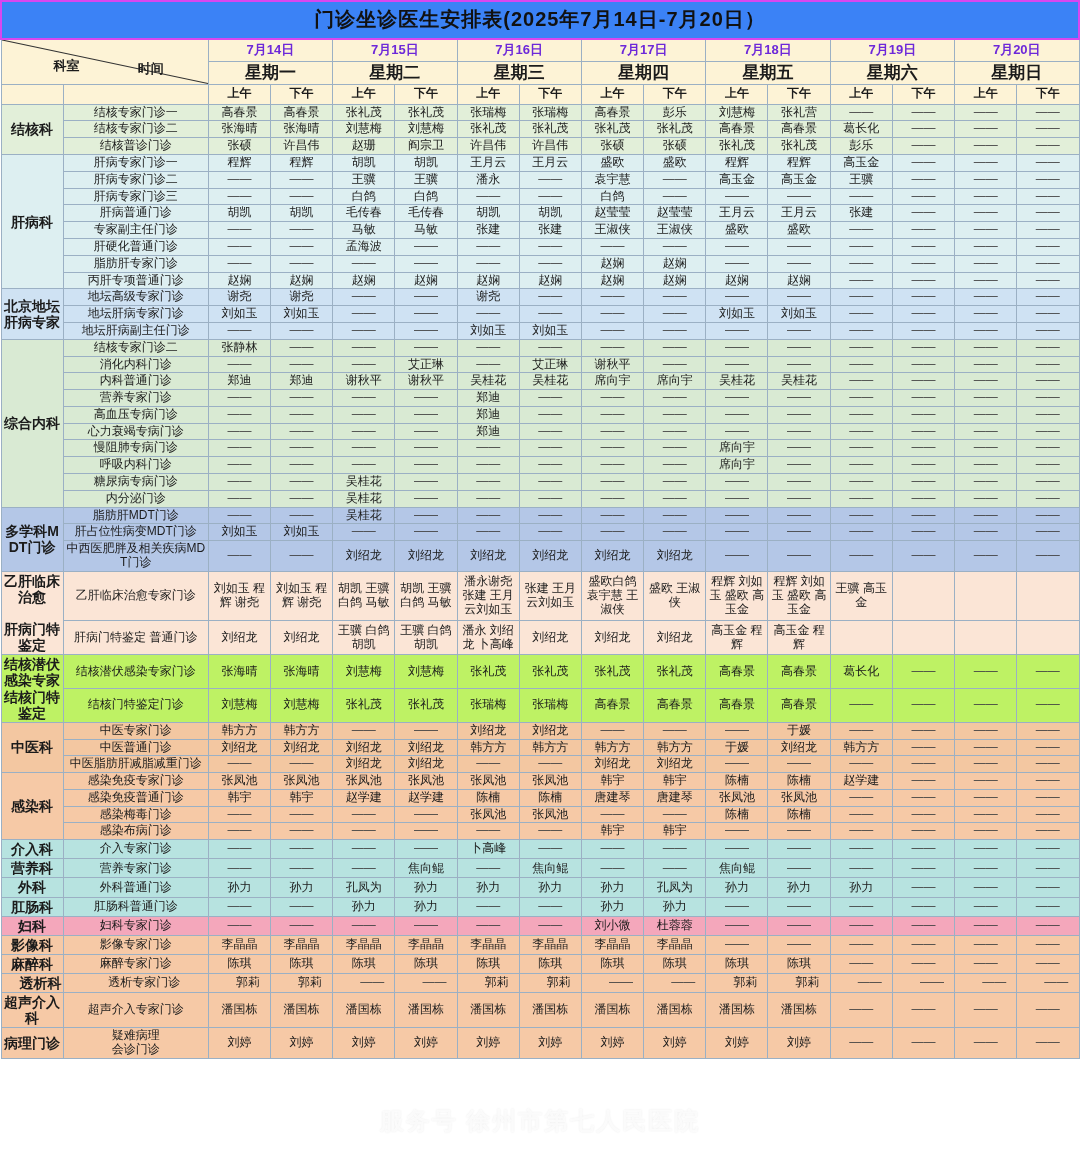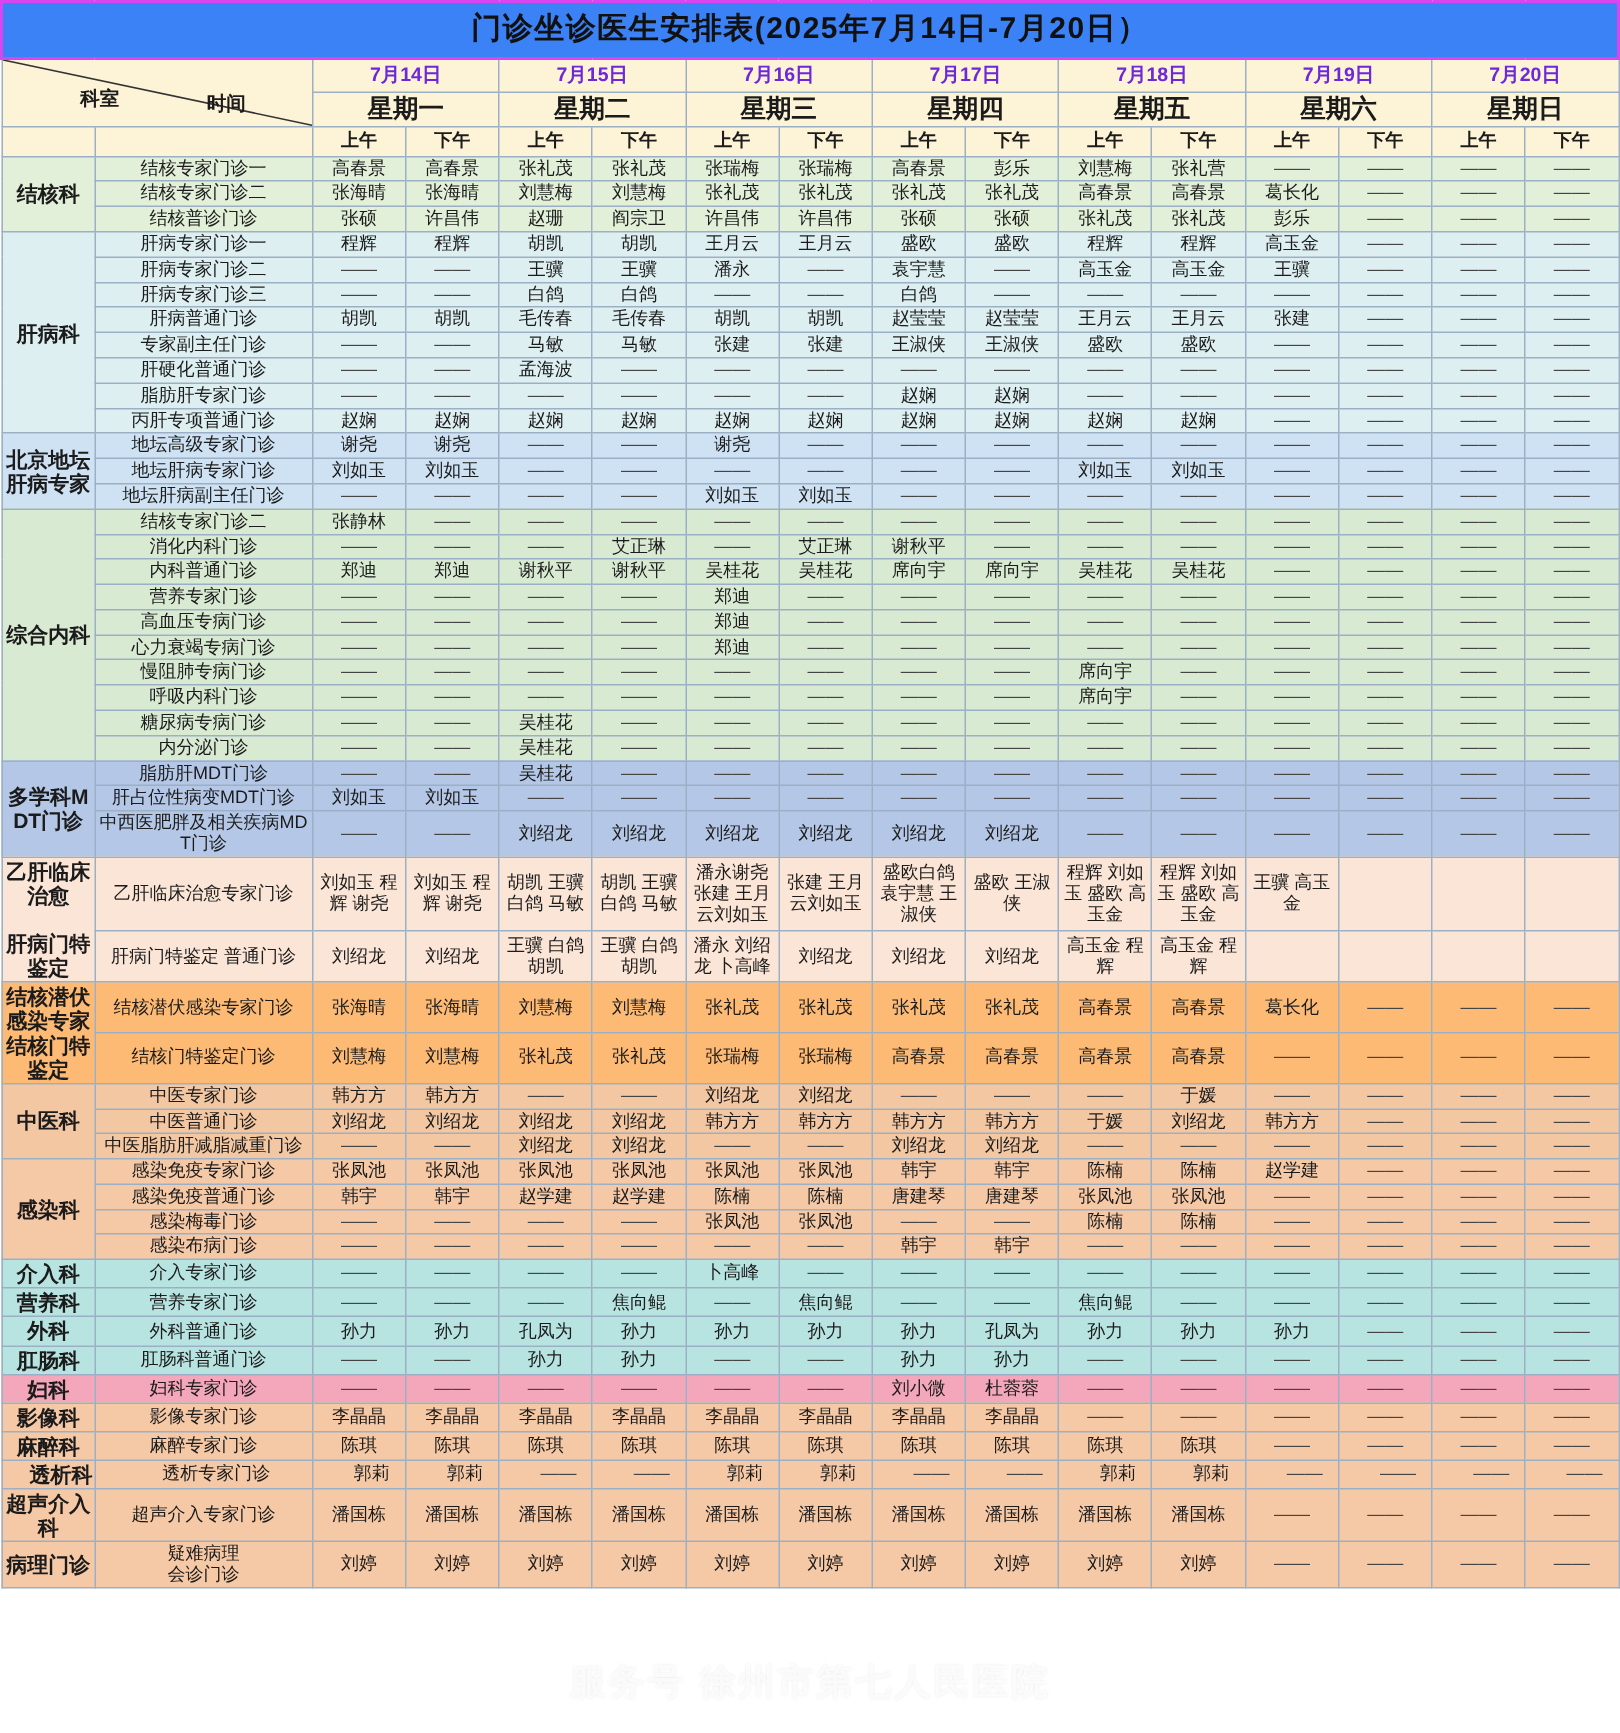--- a/index.html
+++ b/index.html
@@ -47,21 +47,21 @@
   .dept{font-weight:bold;font-size:14px;}
   .clinic{font-size:12px;text-align:center;}
   .dash{color:#444;}
   
   .g-tb    {background:#e2efd9;}
   .g-liver {background:#ddeff1;}
   .g-ditan {background:#cfe2f3;}
   .g-neike {background:#d9ead3;}
   .g-mdt   {background:#b4c7e7;}
   .g-yg    {background:#fbe5d6;}
-  .g-qf    {background:#fdba74;}
+  .g-qf    {background:#bef264;}
   .g-zy    {background:#f3c7a1;}
   .g-gr    {background:#f6c9a6;}
   .g-jr    {background:#b7e3e0;}
   .g-yy    {background:#b7e3e0;}
   .g-wk    {background:#b7e3e0;}
   .g-gc    {background:#b7e3e0;}
   .g-fk    {background:#f4a7bb;}
   .g-yx    {background:#f6c9a6;}
   .g-mz    {background:#f6c9a6;}
   .g-tx    {background:#f6c9a6;padding-left:18px;}

